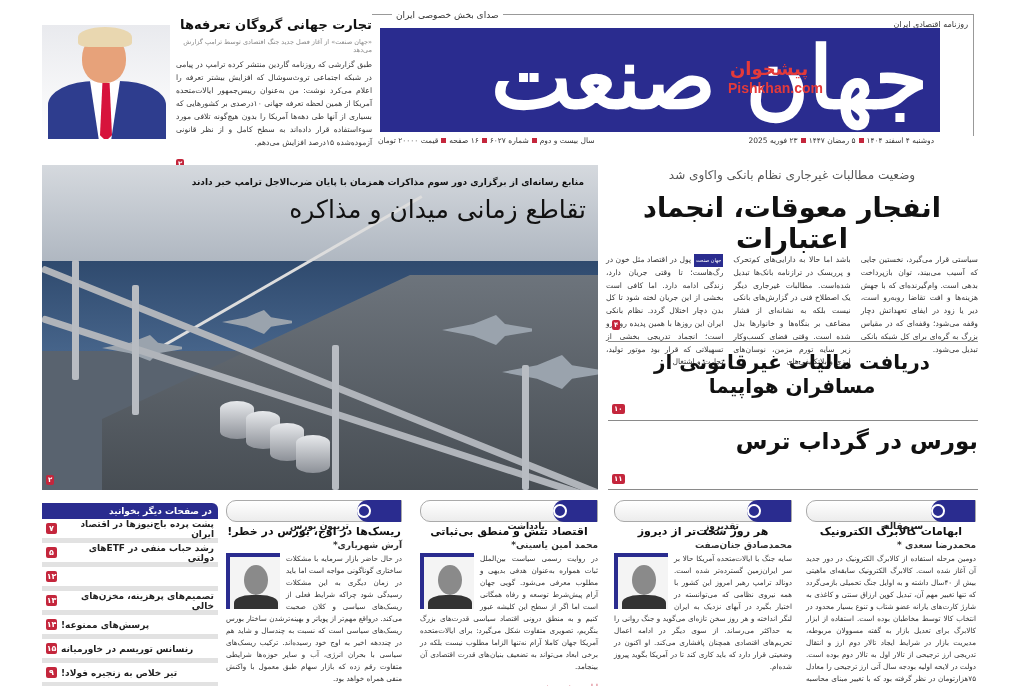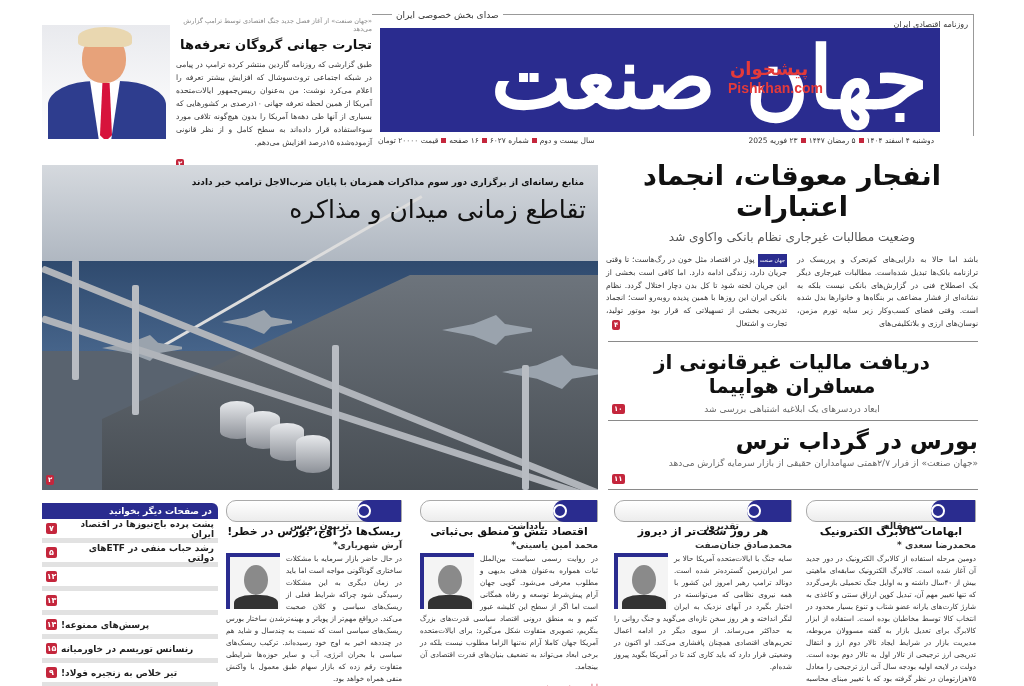--- a/index.html
+++ b/index.html
@@ -109,22 +109,22 @@
 </div>
 
 <div id="trump-photo" class="abs">
   <div class="trump-suit"></div>
     <div class="trump-shirt"></div>
     <div class="trump-tie"></div>
   <div class="trump-head"></div>
     <div class="trump-hair"></div>
 </div>
 <div id="trump-article" class="abs rtl">
+  <div id="trump-headline">تجارت جهانی گروگان تعرفه‌ها</div>
   <div id="trump-kicker">«جهان صنعت» از آغاز فصل جدید جنگ اقتصادی توسط ترامپ گزارش می‌دهد</div>
-  <div id="trump-headline">تجارت جهانی گروگان تعرفه‌ها</div>
   <div id="trump-body">طبق گزارشی که روزنامه گاردین منتشر کرده ترامپ در پیامی در شبکه اجتماعی تروث‌سوشال که افزایش بیشتر تعرفه را اعلام می‌کرد نوشت: من به‌عنوان رییس‌جمهور ایالات‌متحده آمریکا از همین لحظه تعرفه جهانی ۱۰درصدی بر کشورهایی که بسیاری از آنها طی دهه‌ها آمریکا را بدون هیچ‌گونه تلافی مورد سوءاستفاده قرار داده‌اند به سطح کامل و از نظر قانونی آزموده‌شده ۱۵درصد افزایش می‌دهم.</div>
   <div style="text-align:left;margin-top:2px"><span class="pg-badge">۲</span></div>
 </div>
 
 <div id="main-photo" class="abs">
   <div class="sky"></div>
   <div class="sea"></div>
   <div class="deck"></div>
   <div class="deck-line"></div>
   <div class="jet" style="left:400px;top:150px;width:90px;height:30px"></div>
@@ -140,59 +140,59 @@
   <div class="post" style="left:30px;top:95px;height:120px"></div>
   <div class="post" style="left:90px;top:120px;height:130px"></div>
   <div class="post" style="left:290px;top:180px;height:145px"></div>
   <div class="post" style="left:480px;top:200px;height:125px"></div>
   <div id="photo-kicker" class="abs rtl">منابع رسانه‌ای از برگزاری دور سوم مذاکرات همزمان با پایان ضرب‌الاجل ترامپ خبر دادند</div>
   <div id="photo-headline" class="abs rtl">تقاطع زمانی میدان و مذاکره</div>
   <span id="photo-badge" class="abs pg-badge">۲</span>
 </div>
 
 <div id="lead" class="abs rtl">
+  <div id="lead-sub">وضعیت مطالبات غیرجاری نظام بانکی واکاوی شد</div>
   <div id="lead-headline">انفجار معوقات، انجماد اعتبارات</div>
-  <div id="lead-sub">وضعیت مطالبات غیرجاری نظام بانکی واکاوی شد</div>
   <div id="lead-cols">
     <div class="lcol"><span class="tag-chip">جهان صنعت</span><span>پول در اقتصاد مثل خون در رگ‌هاست؛ تا وقتی جریان دارد، زندگی ادامه دارد. اما کافی است بخشی از این جریان لخته شود تا کل بدن دچار اختلال گردد. نظام بانکی ایران این روزها با همین پدیده روبه‌رو است؛ انجماد تدریجی بخشی از تسهیلاتی که قرار بود موتور تولید، تجارت و اشتغال</span></div>
     <div class="lcol">باشد اما حالا به دارایی‌های کم‌تحرک و پرریسک در ترازنامه بانک‌ها تبدیل شده‌است. مطالبات غیرجاری دیگر یک اصطلاح فنی در گزارش‌های بانکی نیست بلکه به نشانه‌ای از فشار مضاعف بر بنگاه‌ها و خانوارها بدل شده است. وقتی فضای کسب‌وکار زیر سایه تورم مزمن، نوسان‌های ارزی و بلاتکلیفی‌های</div>
+    <div class="lcol">سیاستی قرار می‌گیرد، نخستین جایی که آسیب می‌بیند، توان بازپرداخت بدهی است. وام‌گیرنده‌ای که با جهش هزینه‌ها و افت تقاضا روبه‌رو است، دیر یا زود در ایفای تعهداتش دچار وقفه می‌شود؛ وقفه‌ای که در مقیاس بزرگ به گره‌ای برای کل شبکه بانکی تبدیل می‌شود.</div>
   </div>
 </div>
 <span id="lead-badge" class="abs pg-badge">۴</span>
 <div id="hr1" class="abs hr"></div>
 
 <div id="story2" class="abs rtl">
   <div id="story2-headline">دریافت مالیات غیرقانونی از مسافران هواپیما</div>
-  <div id="story2-sub">ابعاد دردسرهای یک ابلاغیه اشتباهی بررسی شد</div>
 </div>
 <span id="story2-badge" class="abs pg-badge">۱۰</span>
 <div id="hr2" class="abs hr"></div>
 
 <div id="story3" class="abs rtl">
   <div id="story3-headline">بورس در گرداب ترس</div>
-  <div id="story3-sub">«جهان صنعت» از فرار ۲/۷همتی سهامداران حقیقی از بازار سرمایه گزارش می‌دهد</div>
 </div>
 <span id="story3-badge" class="abs pg-badge">۱۱</span>
 <div id="hr3" class="abs hr"></div>
 
 <div id="sidebar" class="abs rtl">
   <div id="sidebar-head">در صفحات دیگر بخوانید</div>
   <div class="sb-item">
       <span class="sb-num">۷</span>
       <span>پشت پرده باج‌نیوزها در اقتصاد ایران</span>
     </div>
   <div class="sb-item">
       <span class="sb-num">۵</span>
       <span>رشد حباب منفی در ETFهای دولتی</span>
     </div>
   <div class="sb-item">
       <span class="sb-num">۱۲</span>
     </div>
   <div class="sb-item">
       <span class="sb-num">۱۳</span>
+      <span>تصمیم‌های پرهزینه، مخزن‌های خالی</span>
     </div>
   <div class="sb-item">
       <span class="sb-num">۱۴</span>
       <span>پرسش‌های ممنوعه!</span>
     </div>
   <div class="sb-item">
       <span class="sb-num">۱۵</span>
       <span>رنسانس توریسم در خاورمیانه</span>
     </div>
   <div class="sb-item">

